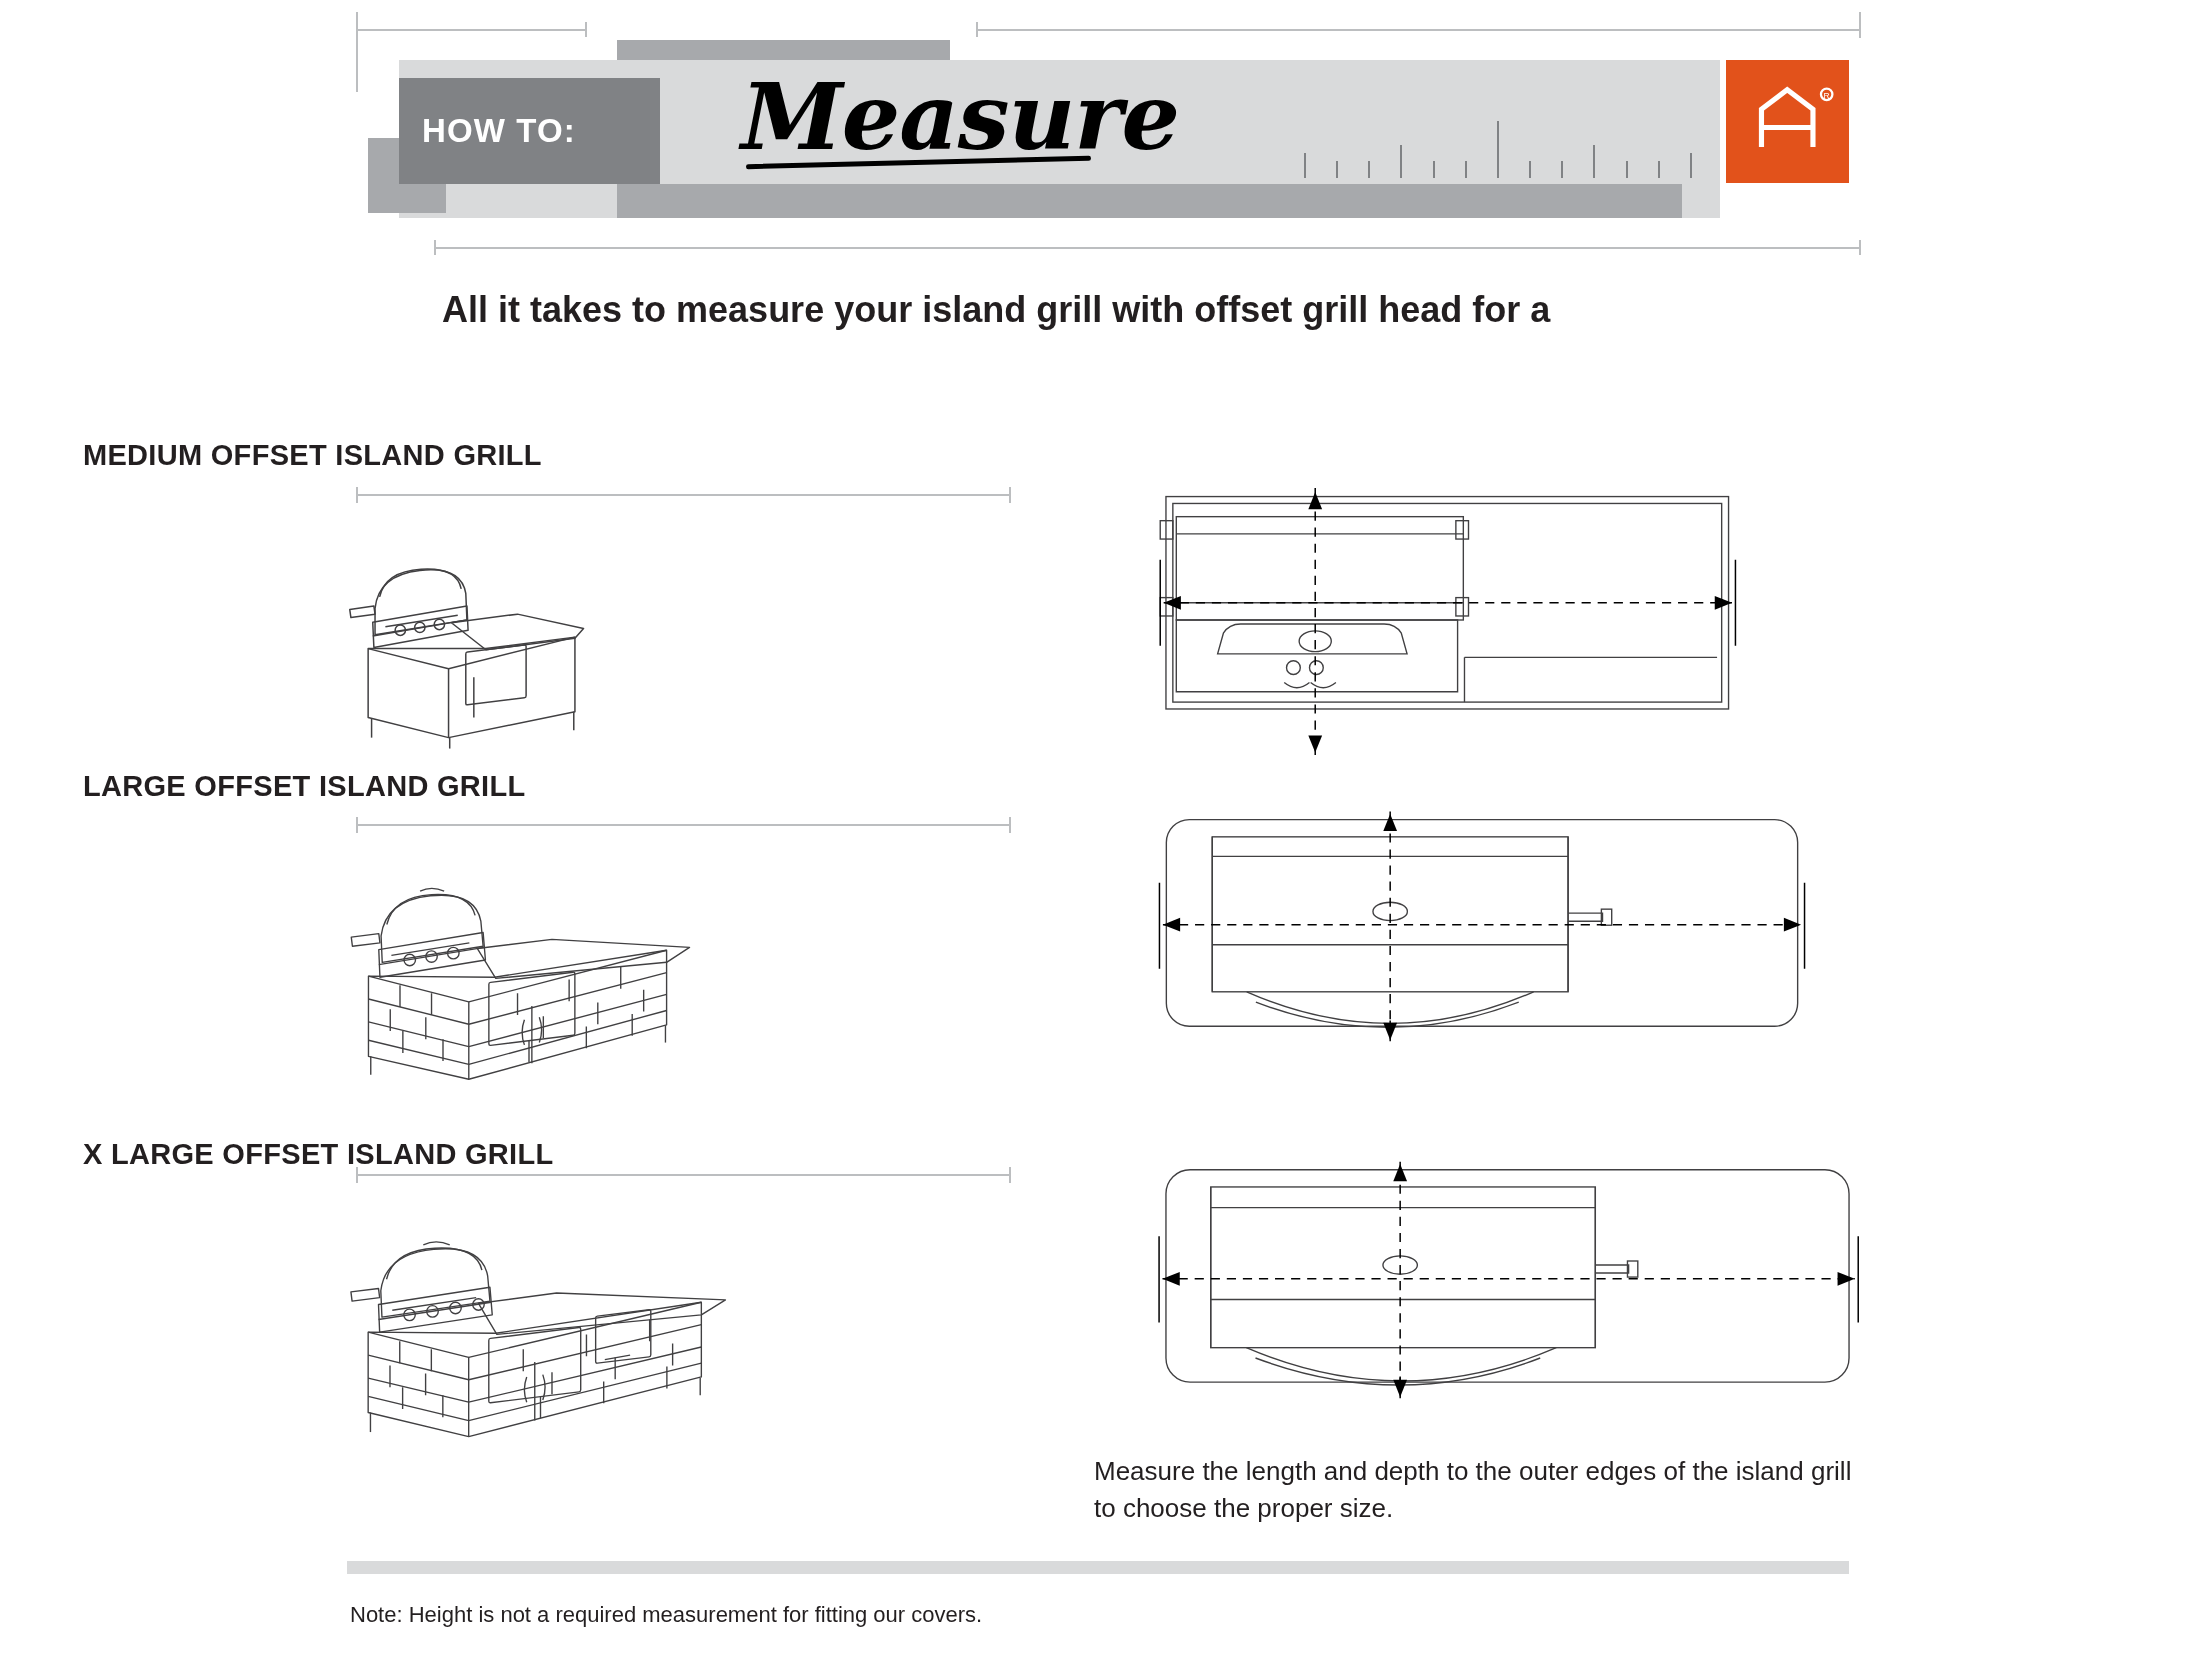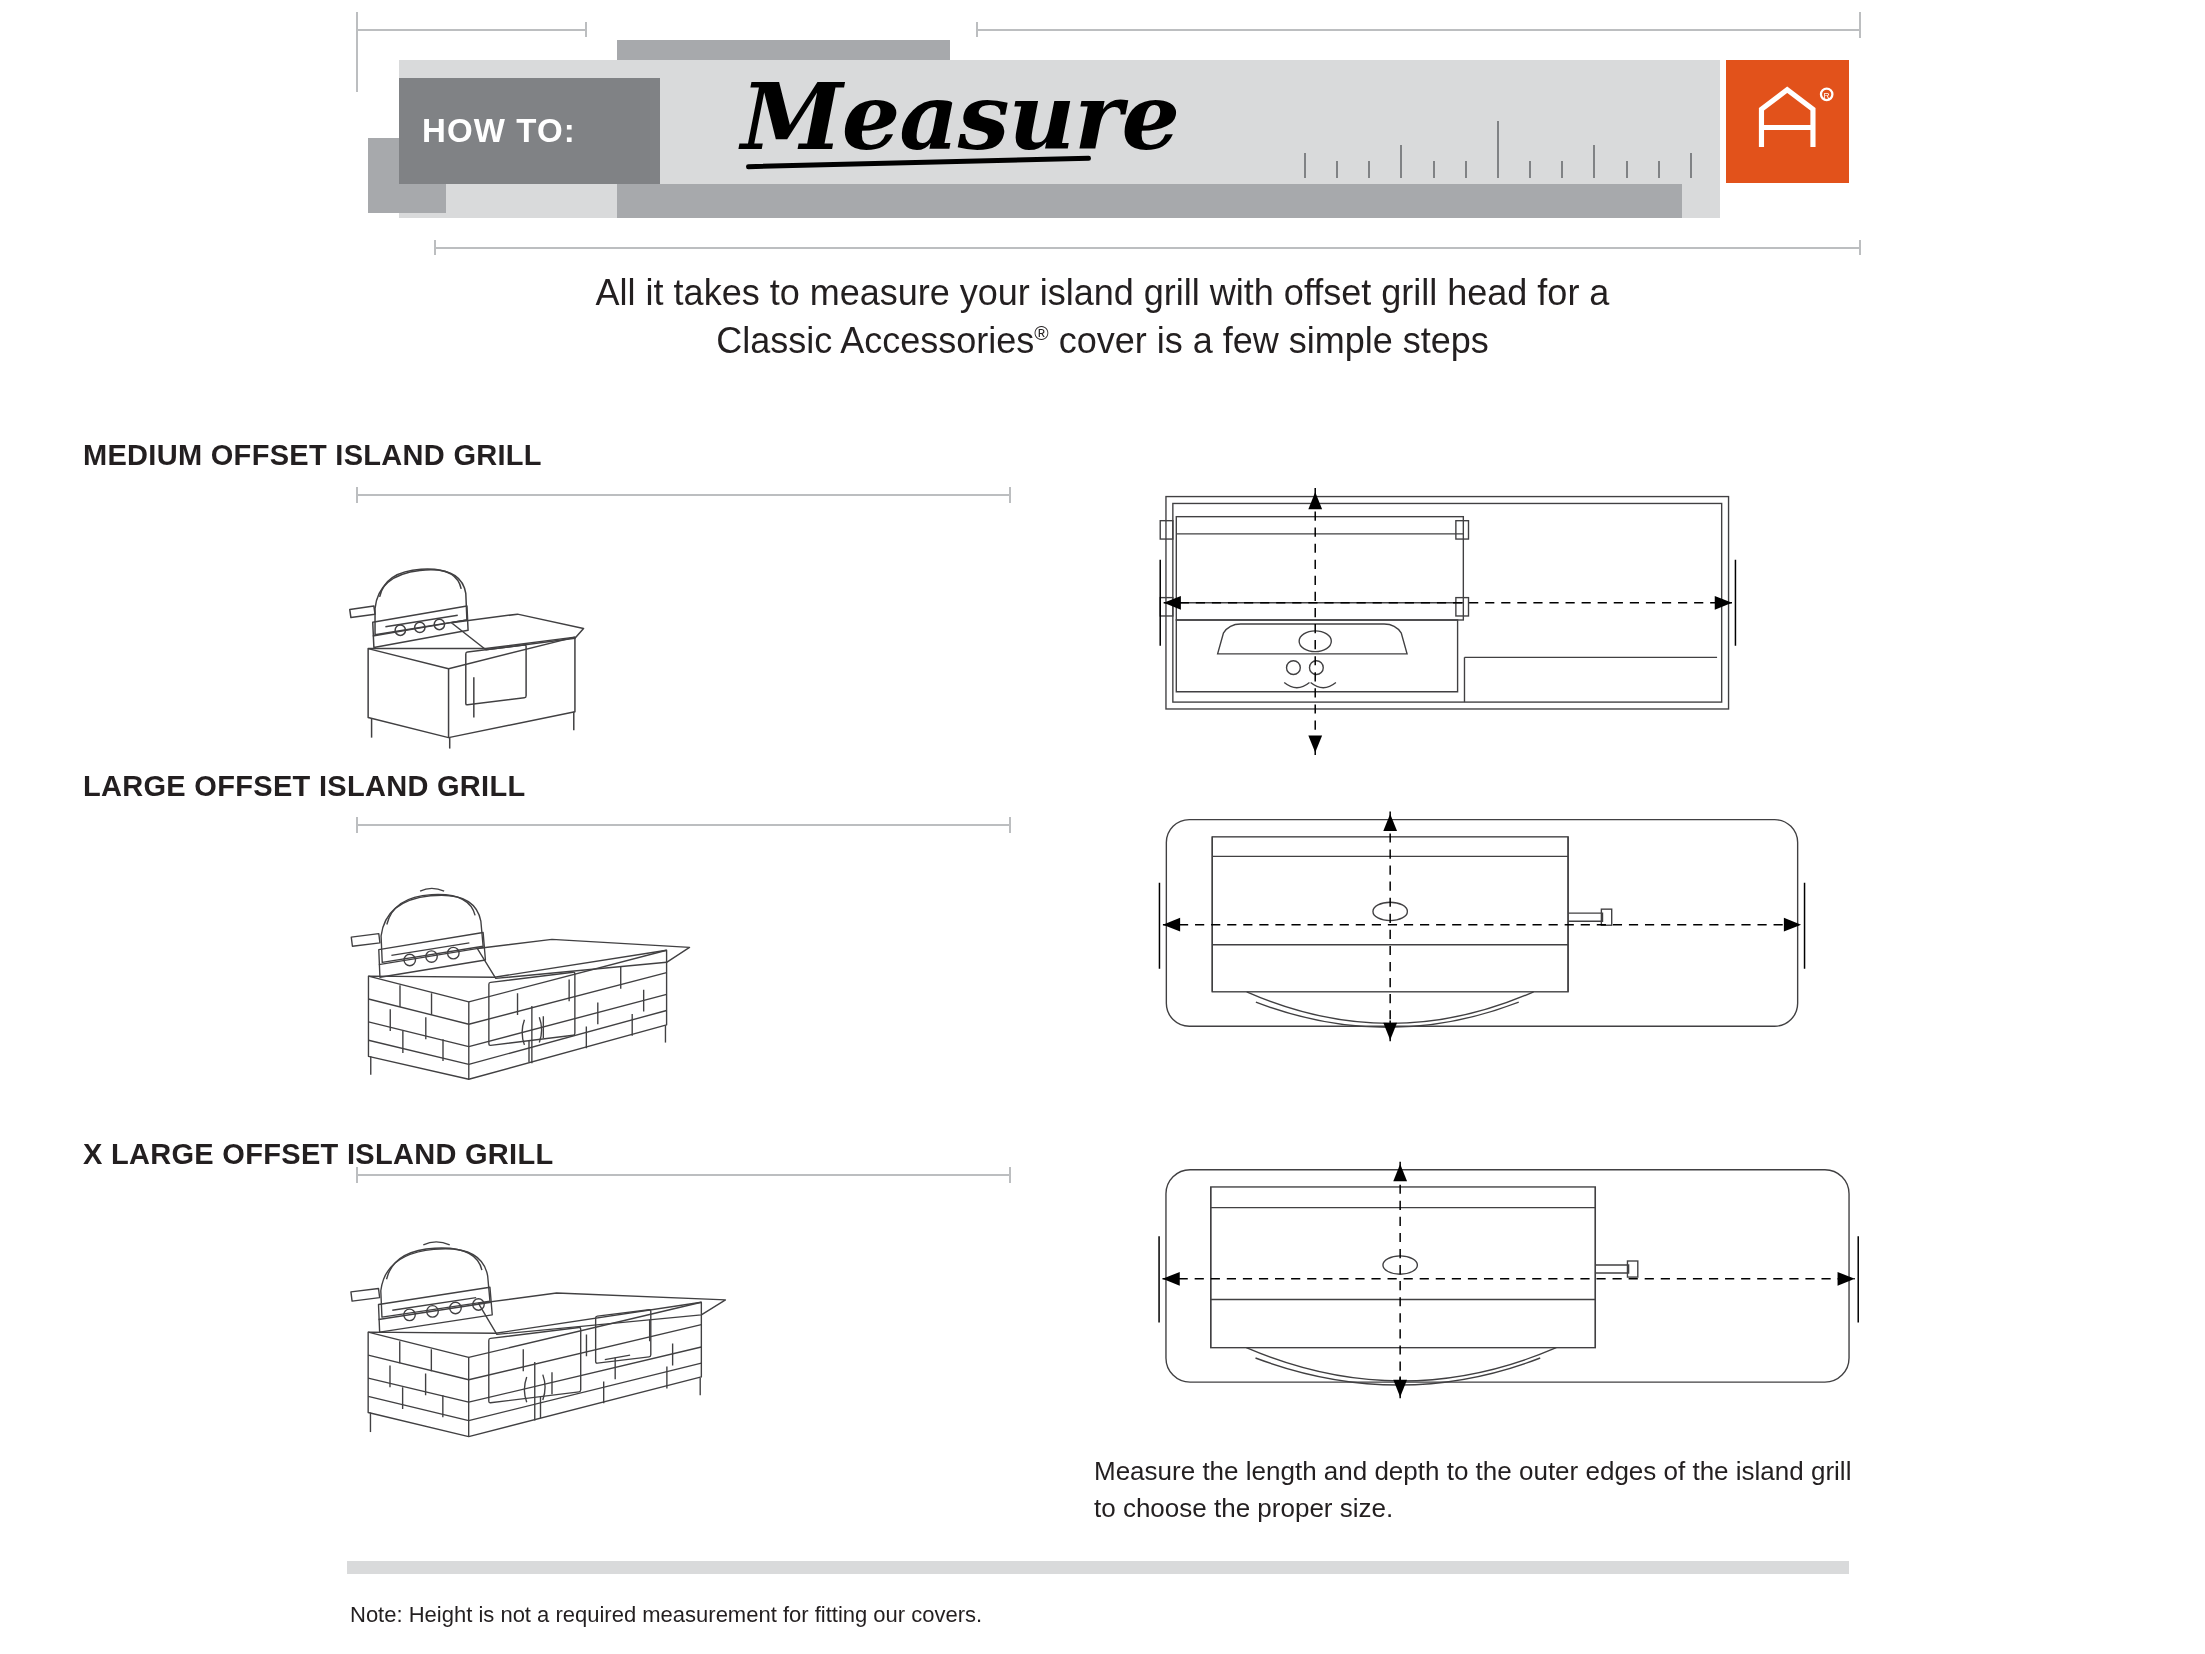--- a/index.html
+++ b/index.html
@@ -108,27 +108,26 @@
     position: absolute;
     left: 1726px; top: 60px;
     width: 123px; height: 123px;
     background: #e2521b;
   }
   .logo svg { display:block; }
 
   
   .subtitle {
     position: absolute;
-    left: 442px; top: 269px;
+    left: 442px; top: 286px;
     width: 1321px;
-    text-align: center;
     font-size: 36px;
     line-height: 1.32;
     color: #231f20;
-    font-weight: 400;
+    font-weight: 700;
   }
   .subtitle sup { font-size: 19.5px; vertical-align: super; }
 
   
   .section-title {
     position: absolute;
     font-size: 29px;
     font-weight: 700;
     letter-spacing: 0.3px;
     color: #231f20;
@@ -224,23 +223,20 @@
         <path d="M62 118 H152"></path>
       </g>
       <circle cx="176" cy="60" r="10" fill="none" stroke="#ffffff" stroke-width="4"></circle>
       <text x="176" y="68" font-size="15" fill="#ffffff" text-anchor="middle" font-family="Liberation Sans, sans-serif">R</text>
     </svg>
   </div>
 </div>
 
 <div class="subtitle">
   <div>All it takes to measure your island grill with offset grill head for a</div>
-  <div>
-    <span>Classic Accessories</span><sup>®</sup><span> cover is a few simple steps</span>
-  </div>
 </div>
 
 <div class="section-title" style="left:83px; top:439px;">MEDIUM OFFSET ISLAND GRILL</div>
 <div class="title-rule" style="left:356px; top:494px; width:655px;"></div>
 
 <div class="art" style="left:345px; top:505px;">
   <svg width="322" height="247" viewBox="0 0 560 430">
     <g fill="none" stroke="#414042" stroke-width="2.6" stroke-linejoin="round">
 
       <path d="M40 250 L40 370 L180 405 L400 360 L400 230 L245 250 Z"></path>

